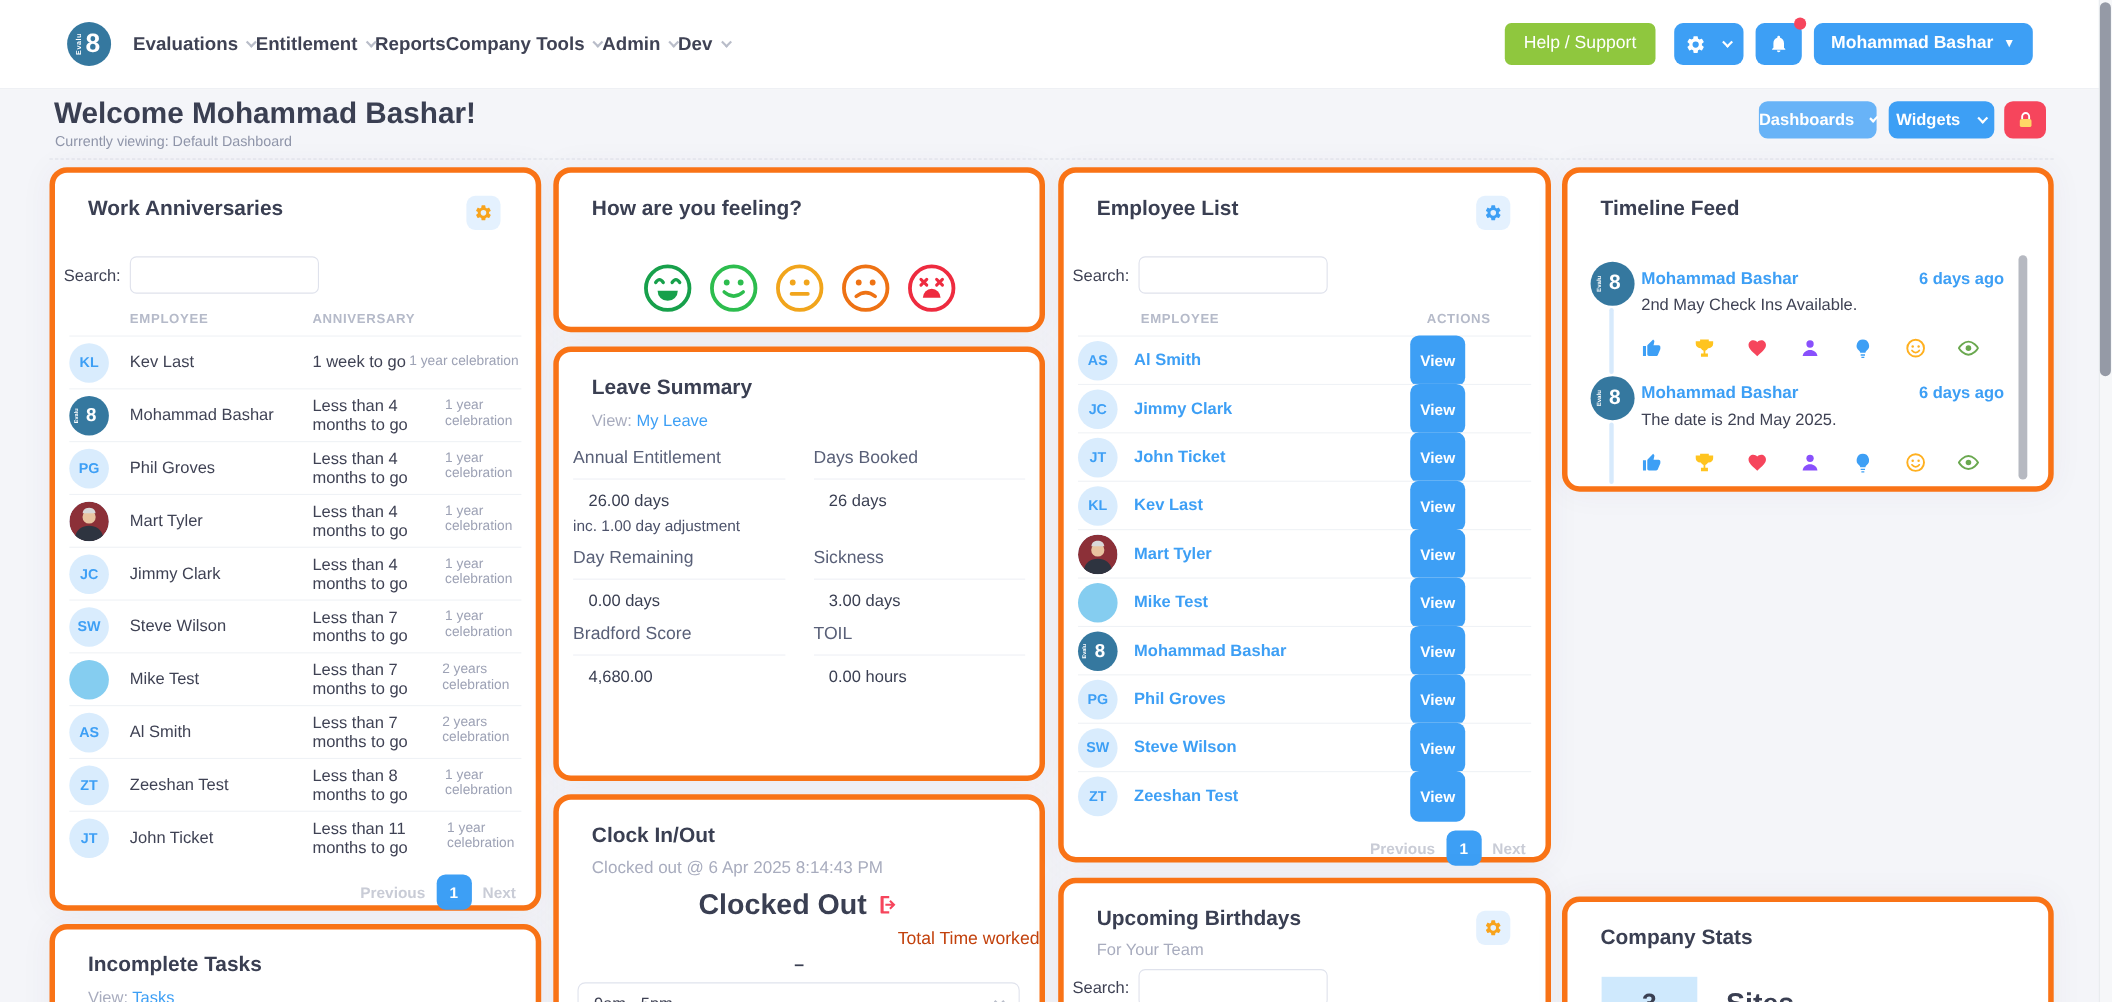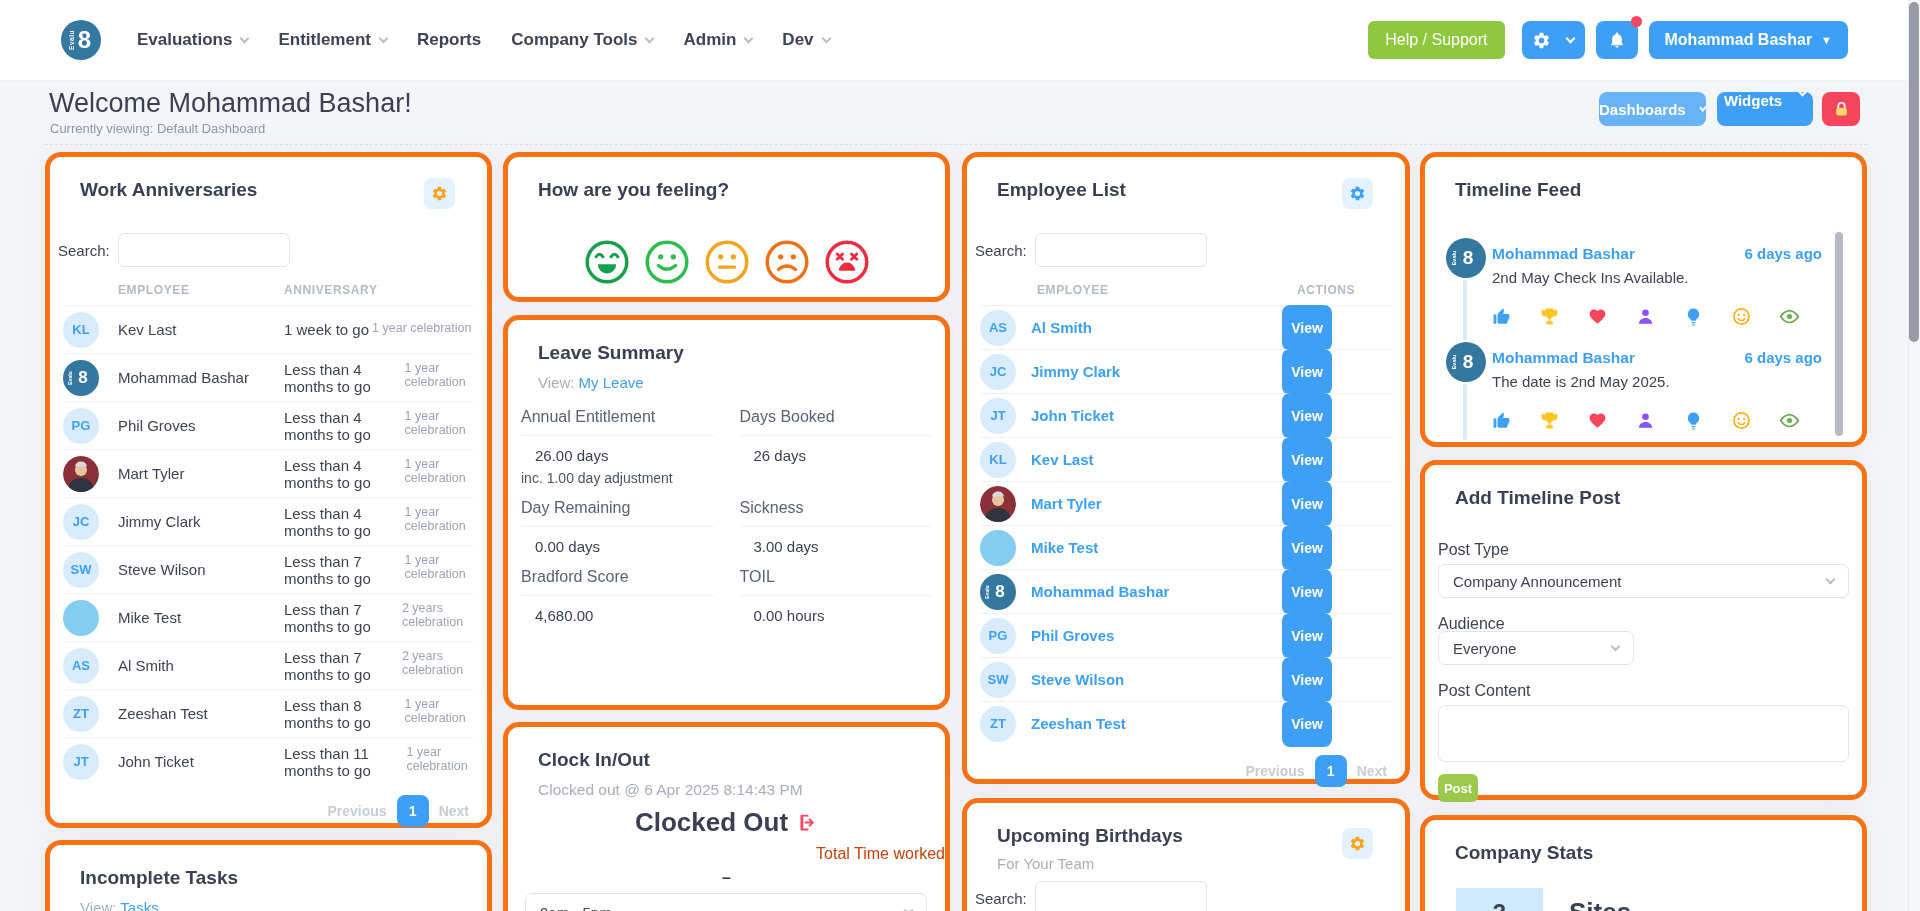--- a/index.html
+++ b/index.html
@@ -8,43 +8,43 @@
   #app{position:relative;width:1920px;height:911px;overflow:hidden;background:#f4f5f9}
 
   
   .navbar{position:absolute;top:0;left:0;width:1920px;height:81px;background:#fff;
     border-bottom:1px solid #eef0f4;display:flex;align-items:center;padding:0 72px 0 61px}
   .logo{width:40px;height:40px;border-radius:50%;background:#35789f;position:relative;
     display:flex;align-items:center;justify-content:center;flex:none;cursor:pointer}
   .logo-vert{position:absolute;left:1px;top:50%;transform:translateY(-50%) rotate(-90deg);
     font-size:6.5px;color:#fff;font-weight:700;letter-spacing:.5px}
   .logo-num{color:#fff;font-size:24px;font-weight:700;margin-left:7px}
-  .menu{display:flex;gap:30px;margin-left:36px;align-items:center}
+  .menu{display:flex;margin-left:20px;align-items:center}
   .menu-item{display:flex;align-items:center;font-size:17px;font-weight:600;color:#3f4254;cursor:pointer;white-space:nowrap}
   .chev{display:inline-block;width:7px;height:7px;border-right:2px solid #b9bdc9;border-bottom:2px solid #b9bdc9;
     transform:rotate(45deg);margin-left:9px;margin-top:-4px}
   .chev-w{border-color:#fff}
   .nav-right{margin-left:auto;display:flex;align-items:center;gap:11px}
   .btn{border:none;cursor:pointer;font-family:inherit}
   .btn-help{height:38px;padding:0 17px;border-radius:6px;background:#8fc73e;color:#fff;font-size:16px;font-weight:500}
   .btn-sq{height:38px;border-radius:8px;background:#3d9ff5;display:flex;align-items:center;justify-content:center;position:relative}
   .btn-gear{width:63px;gap:7px;margin-left:6px}
   .btn-bell{width:42px}
   .dot{position:absolute;top:-5px;right:-4px;width:11px;height:11px;border-radius:50%;background:#f6455c}
   .btn-user{height:38px;padding:0 16px;border-radius:8px;background:#3d9ff5;color:#fff;font-size:16px;font-weight:600;
     display:flex;align-items:center;gap:9px}
   .caret{font-size:11px}
 
   
-  .page-title{position:absolute;left:49px;top:88px;font-size:27px;font-weight:400;color:#3a3f52}
+  .page-title{position:absolute;left:49px;top:88px;font-size:27px;font-weight:700;color:#3a3f52}
   .page-sub{position:absolute;left:50px;top:121px;font-size:13px;color:#8f95a9}
   .btn-dash{position:absolute;left:1599px;top:92px;width:107px;height:34px;border-radius:8px;background:#68b3f7;
     color:#fff;font-size:15px;font-weight:600;display:flex;align-items:center;justify-content:center;gap:6px}
   .btn-widgets{position:absolute;left:1717px;top:92px;width:96px;height:34px;border-radius:8px;background:#3d9ff5;
-    color:#fff;font-size:15px;font-weight:600;display:flex;justify-content:center;gap:8px}
+    color:#fff;font-size:15px;font-weight:600;display:flex;align-items:center;justify-content:center;gap:8px}
   .btn-lock{position:absolute;left:1822px;top:92px;width:38px;height:34px;border-radius:8px;background:#f6455c;
     display:flex;align-items:center;justify-content:center}
   .divider{position:absolute;top:144px;left:45px;width:1822px;border-top:1px dashed #dcdfe8}
 
   
   .card{position:absolute;background:#fff;border:5px solid #f97316;border-radius:16px;
     box-shadow:0 0 30px rgba(82,63,105,.05)}
   .card h2{position:absolute;left:30px;top:22px;font-size:19px;font-weight:700;color:#3a3f52;white-space:nowrap}
   .gear-sq{position:absolute;top:21px;right:32px;width:31px;height:31px;border-radius:8px;background:#e4f1fe;
     display:flex;align-items:center;justify-content:center}
@@ -619,36 +619,20 @@
             <path d="M7.8 14.6c1.1 1.6 2.6 2.4 4.2 2.4s3.1-.8 4.2-2.4" fill="none" stroke="currentColor" stroke-width="2" stroke-linecap="round"></path>
           </svg></span>
       <span class="react"><svg width="19" height="19" viewBox="0 0 24 24" style="color:#6aa84f">
             <path d="M12 4.5C6.5 4.5 2.1 10 1 12c1.1 2 5.5 7.5 11 7.5S21.9 14 23 12c-1.1-2-5.5-7.5-11-7.5z" fill="none" stroke="currentColor" stroke-width="2.2"></path>
             <circle cx="12" cy="12" r="3.2" fill="currentColor"></circle>
           </svg></span>
     </div>
     <div class="tf-scroll"></div>
   </section>
 
-  <section class="card c-ap">
-    <h2>Add Timeline Post</h2>
-    <div class="ap-lbl ap-l1">Post Type</div>
-    <div class="select ap-sel1">
-      <span>Company Announcement</span>
-      <i class="chev"></i>
-    </div>
-    <div class="ap-lbl ap-l2">Audience</div>
-    <div class="select ap-sel2">
-      <span>Everyone</span>
-      <i class="chev"></i>
-    </div>
-    <div class="ap-lbl ap-l3">Post Content</div>
-    <textarea class="ap-text" style=""></textarea>
-    <button class="btn btn-post">Post</button>
-  </section>
 
   <section class="card c-cs">
     <h2>Company Stats</h2>
     <div class="cs-row">
       <span class="cs-num">3</span>
       <span class="cs-lbl">Sites</span>
     </div>
   </section>
 
   <div class="page-sb">

